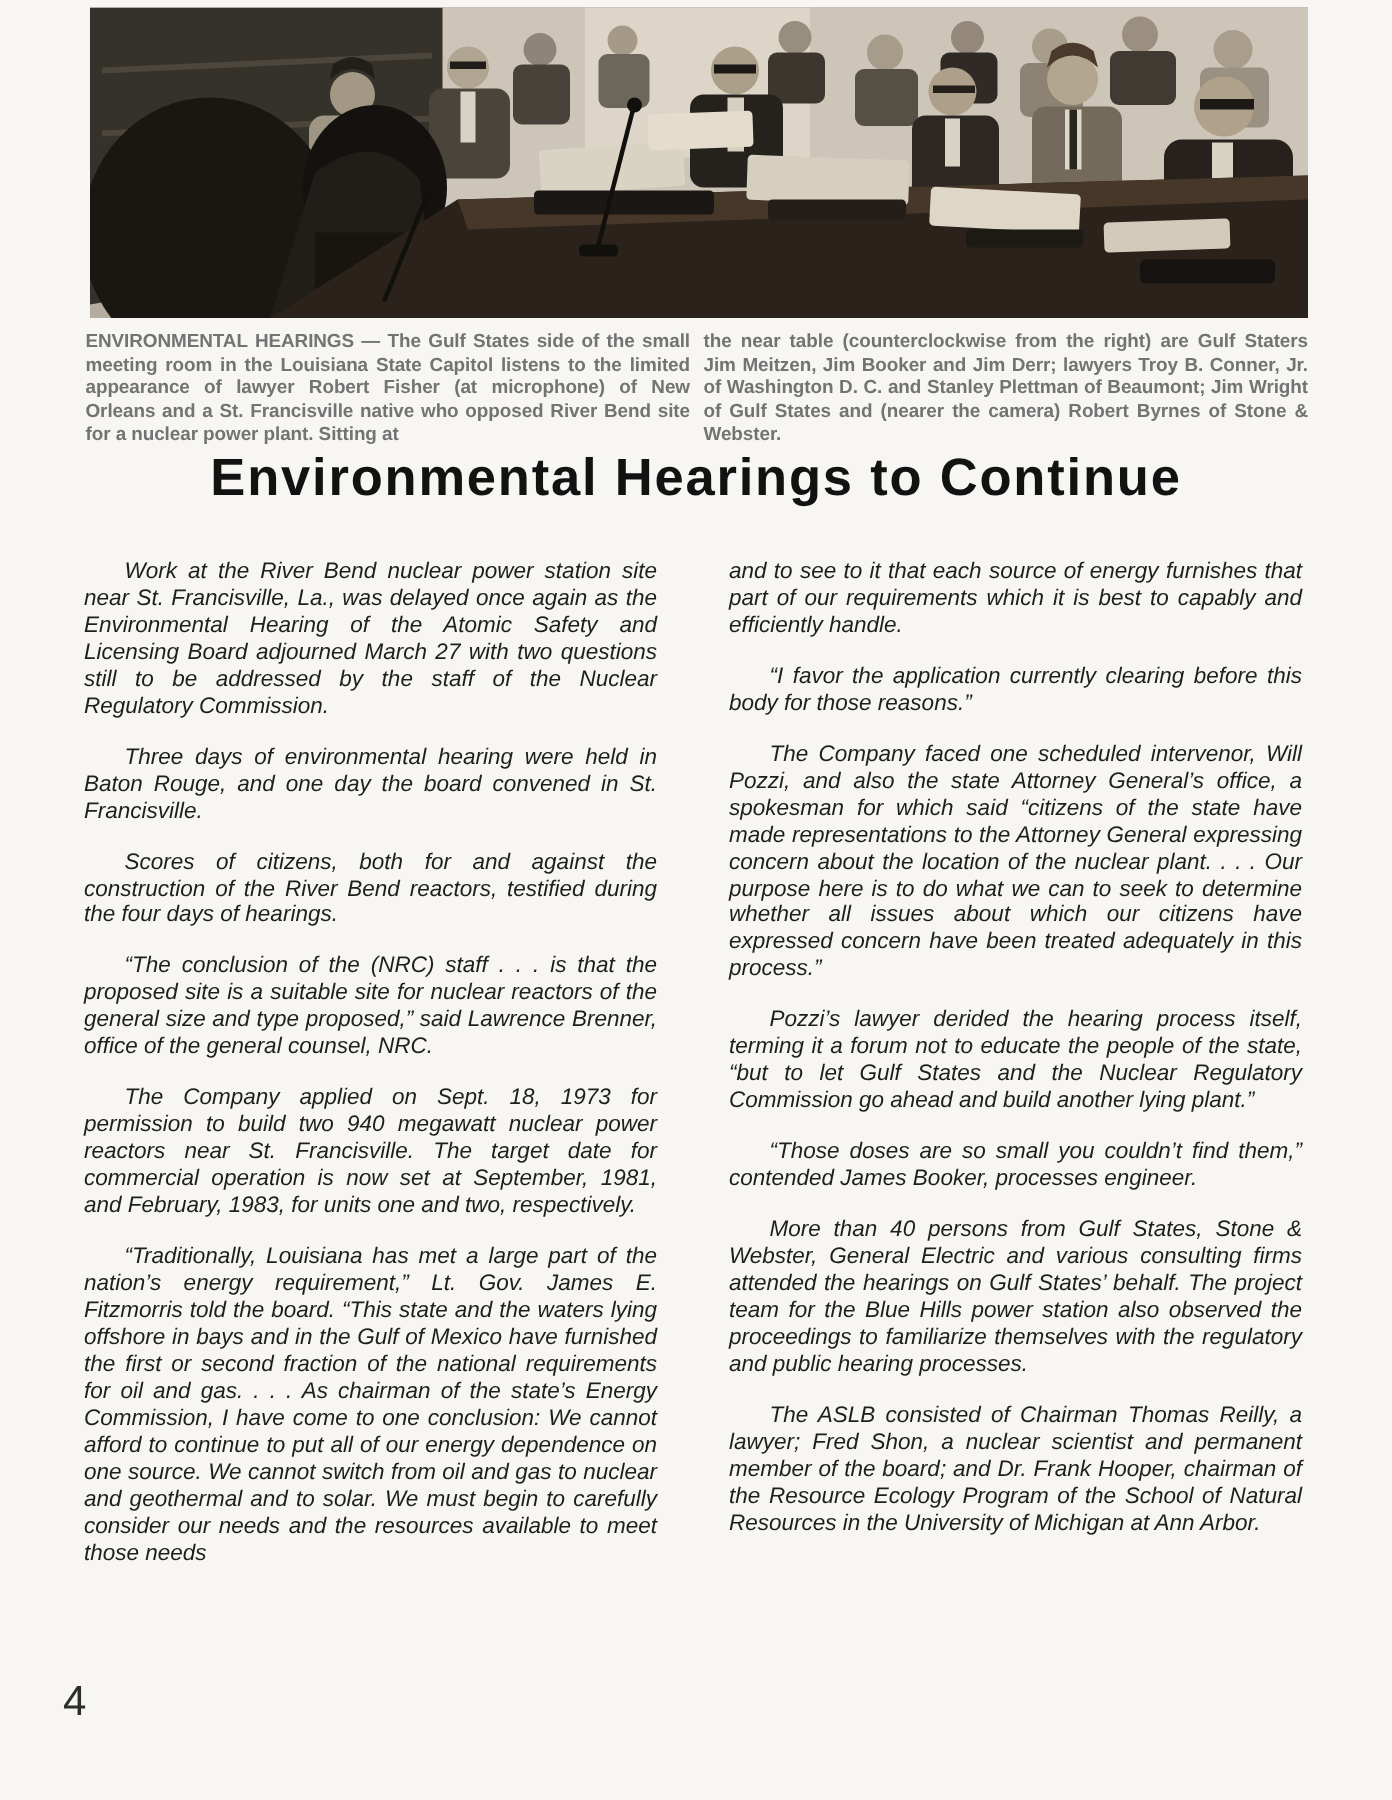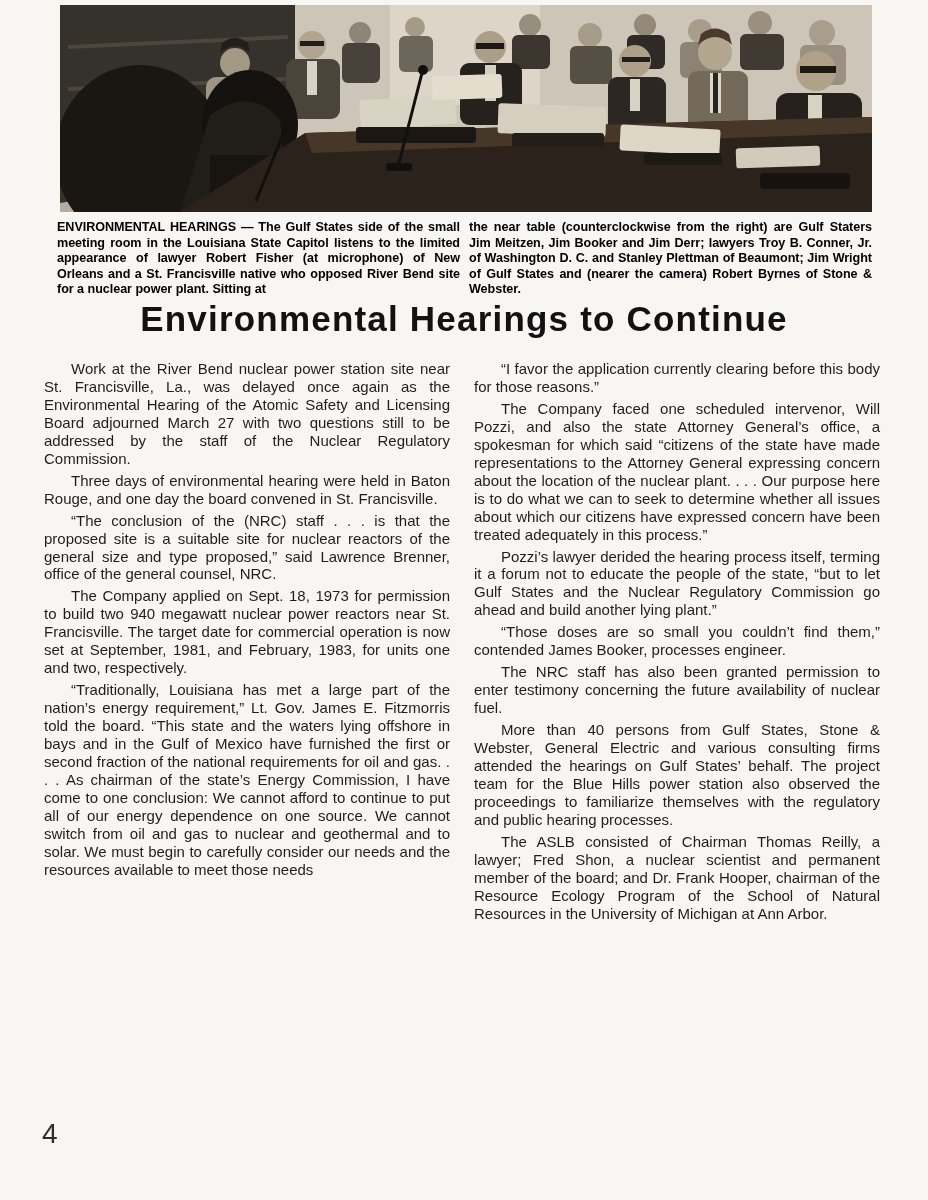--- a/index.html
+++ b/index.html
@@ -37,21 +37,21 @@
     width: 815px;
     display: flex;
     gap: 9px;
   }
   .caption-col {
     width: 403px;
     font-size: 12.6px;
     font-weight: 700;
     line-height: 15.6px;
     text-align: justify;
-    color: #000000;
+    color: #737373;
     letter-spacing: -0.05px;
   }
 
   .headline {
     position: absolute;
     top: 299px;
     left: 0;
     width: 100%;
     margin: 0;
     text-align: center;
@@ -70,22 +70,23 @@
     gap: 16px;
   }
   .article .col {
     width: 414px;
     font-size: 15px;
     line-height: 17.95px;
     text-align: justify;
     color: #1e1e1e;
   }
   .article .col p {
-    margin: 4px;
+    margin: 16px;
     text-indent: 27px;
+    font-style: italic;
   }
   .article .col p.flush {
     text-indent: 0;
   }
 
   .page-number {
     position: absolute;
     left: 42px;
     top: 1118px;
     font-size: 28px;
@@ -213,30 +214,31 @@
     <div class="caption-col">ENVIRONMENTAL HEARINGS — The Gulf States side of the small meeting room in the Louisiana State Capitol listens to the limited appearance of lawyer Robert Fisher (at microphone) of New Orleans and a St. Francisville native who opposed River Bend site for a nuclear power plant. Sitting at</div>
     <div class="caption-col">the near table (counterclockwise from the right) are Gulf Staters Jim Meitzen, Jim Booker and Jim Derr; lawyers Troy B. Conner, Jr. of Washington D. C. and Stanley Plettman of Beaumont; Jim Wright of Gulf States and (nearer the camera) Robert Byrnes of Stone &amp; Webster.</div>
   </div>
 
   <h1 class="headline">Environmental Hearings to Continue</h1>
 
   <div class="article">
     <div class="col">
         <p>Work at the River Bend nuclear power station site near St. Francisville, La., was delayed once again as the Environmental Hearing of the Atomic Safety and Licensing Board adjourned March 27 with two questions still to be addressed by the staff of the Nuclear Regulatory Commission.</p>
         <p>Three days of environmental hearing were held in Baton Rouge, and one day the board convened in St. Francisville.</p>
+        <p>Scores of citizens, both for and against the construction of the River Bend reactors, testified during the four days of hearings.</p>
         <p>“The conclusion of the (NRC) staff . . . is that the proposed site is a suitable site for nuclear reactors of the general size and type proposed,” said Lawrence Brenner, office of the general counsel, NRC.</p>
         <p>The Company applied on Sept. 18, 1973 for permission to build two 940 megawatt nuclear power reactors near St. Francisville. The target date for commercial operation is now set at September, 1981, and February, 1983, for units one and two, respectively.</p>
         <p>“Traditionally, Louisiana has met a large part of the nation’s energy requirement,” Lt. Gov. James E. Fitzmorris told the board. “This state and the waters lying offshore in bays and in the Gulf of Mexico have furnished the first or second fraction of the national requirements for oil and gas. . . . As chairman of the state’s Energy Commission, I have come to one conclusion: We cannot afford to continue to put all of our energy dependence on one source. We cannot switch from oil and gas to nuclear and geothermal and to solar. We must begin to carefully consider our needs and the resources available to meet those needs</p>
       </div>
     <div class="col">
+        <p class="flush">and to see to it that each source of energy furnishes that part of our requirements which it is best to capably and efficiently handle.</p>
         <p>“I favor the application currently clearing before this body for those reasons.”</p>
         <p>The Company faced one scheduled intervenor, Will Pozzi, and also the state Attorney General’s office, a spokesman for which said “citizens of the state have made representations to the Attorney General expressing concern about the location of the nuclear plant. . . . Our purpose here is to do what we can to seek to determine whether all issues about which our citizens have expressed concern have been treated adequately in this process.”</p>
         <p>Pozzi’s lawyer derided the hearing process itself, terming it a forum not to educate the people of the state, “but to let Gulf States and the Nuclear Regulatory Commission go ahead and build another lying plant.”</p>
         <p>“Those doses are so small you couldn’t find them,” contended James Booker, processes engineer.</p>
-        <p>The NRC staff has also been granted permission to enter testimony concerning the future availability of nuclear fuel.</p>
         <p>More than 40 persons from Gulf States, Stone &amp; Webster, General Electric and various consulting firms attended the hearings on Gulf States’ behalf. The project team for the Blue Hills power station also observed the proceedings to familiarize themselves with the regulatory and public hearing processes.</p>
         <p>The ASLB consisted of Chairman Thomas Reilly, a lawyer; Fred Shon, a nuclear scientist and permanent member of the board; and Dr. Frank Hooper, chairman of the Resource Ecology Program of the School of Natural Resources in the University of Michigan at Ann Arbor.</p>
       </div>
   </div>
 
   <div class="page-number">4</div>
 
 </div>
 
 </body></html>

